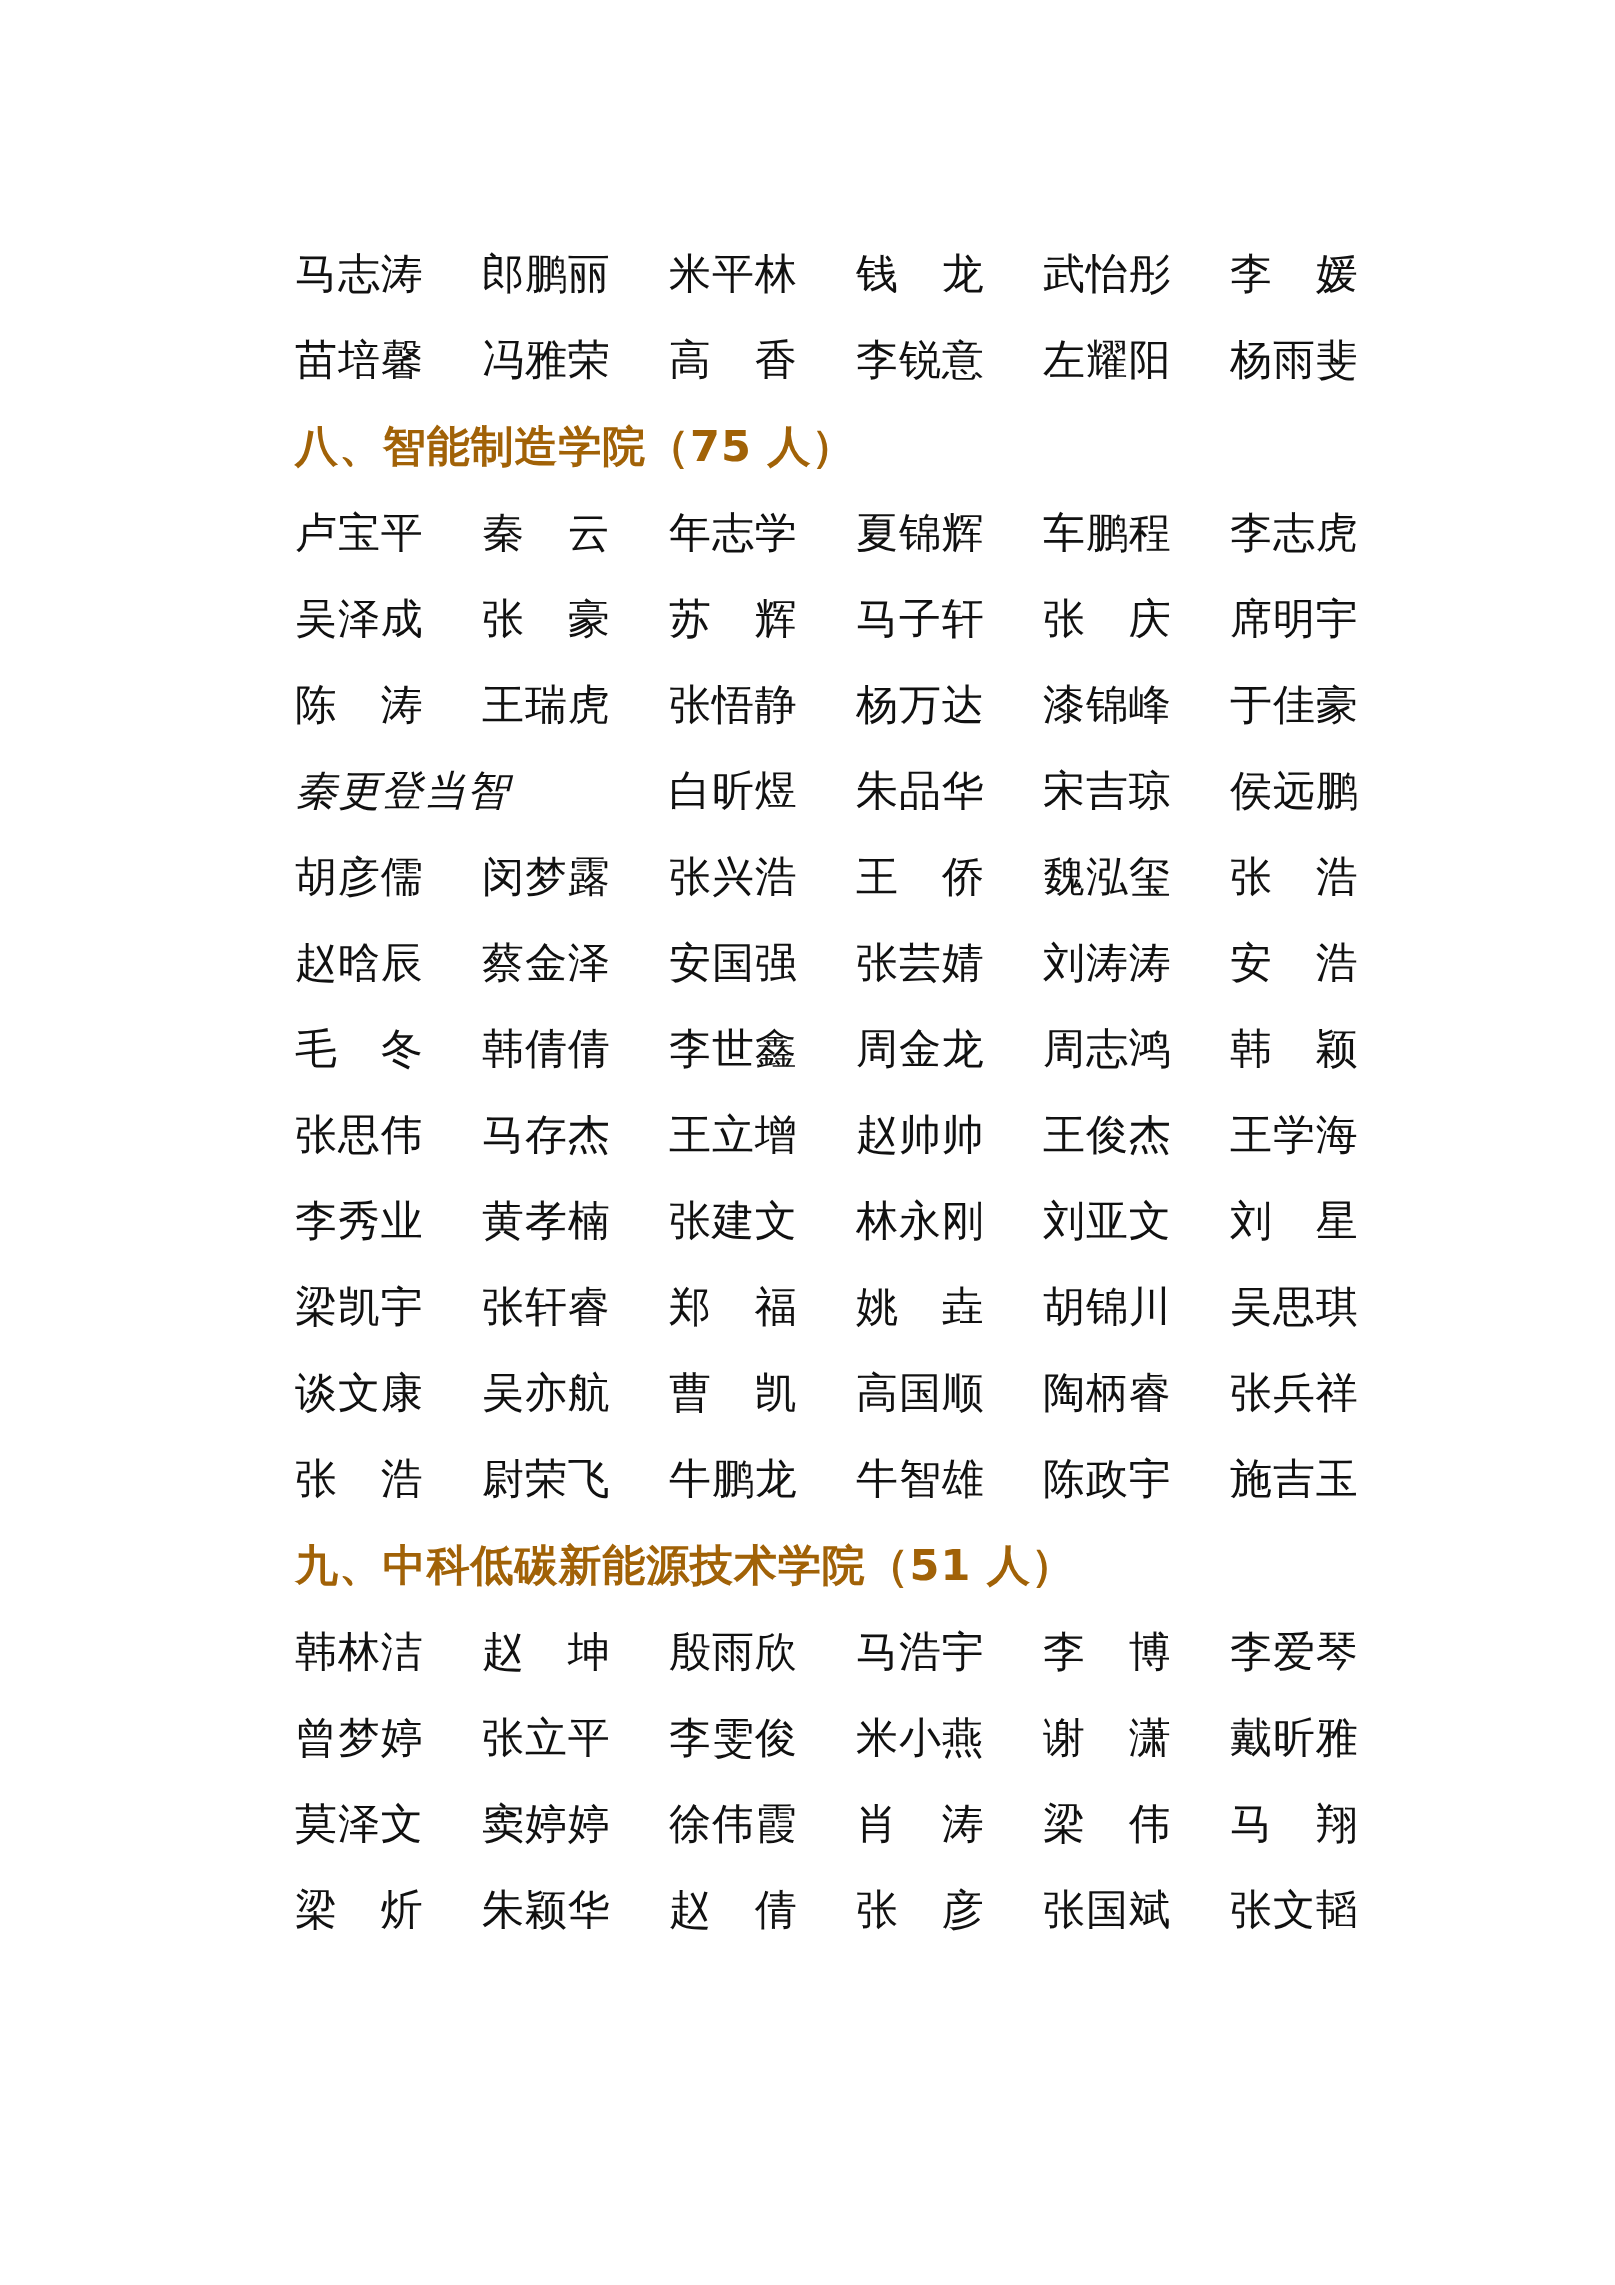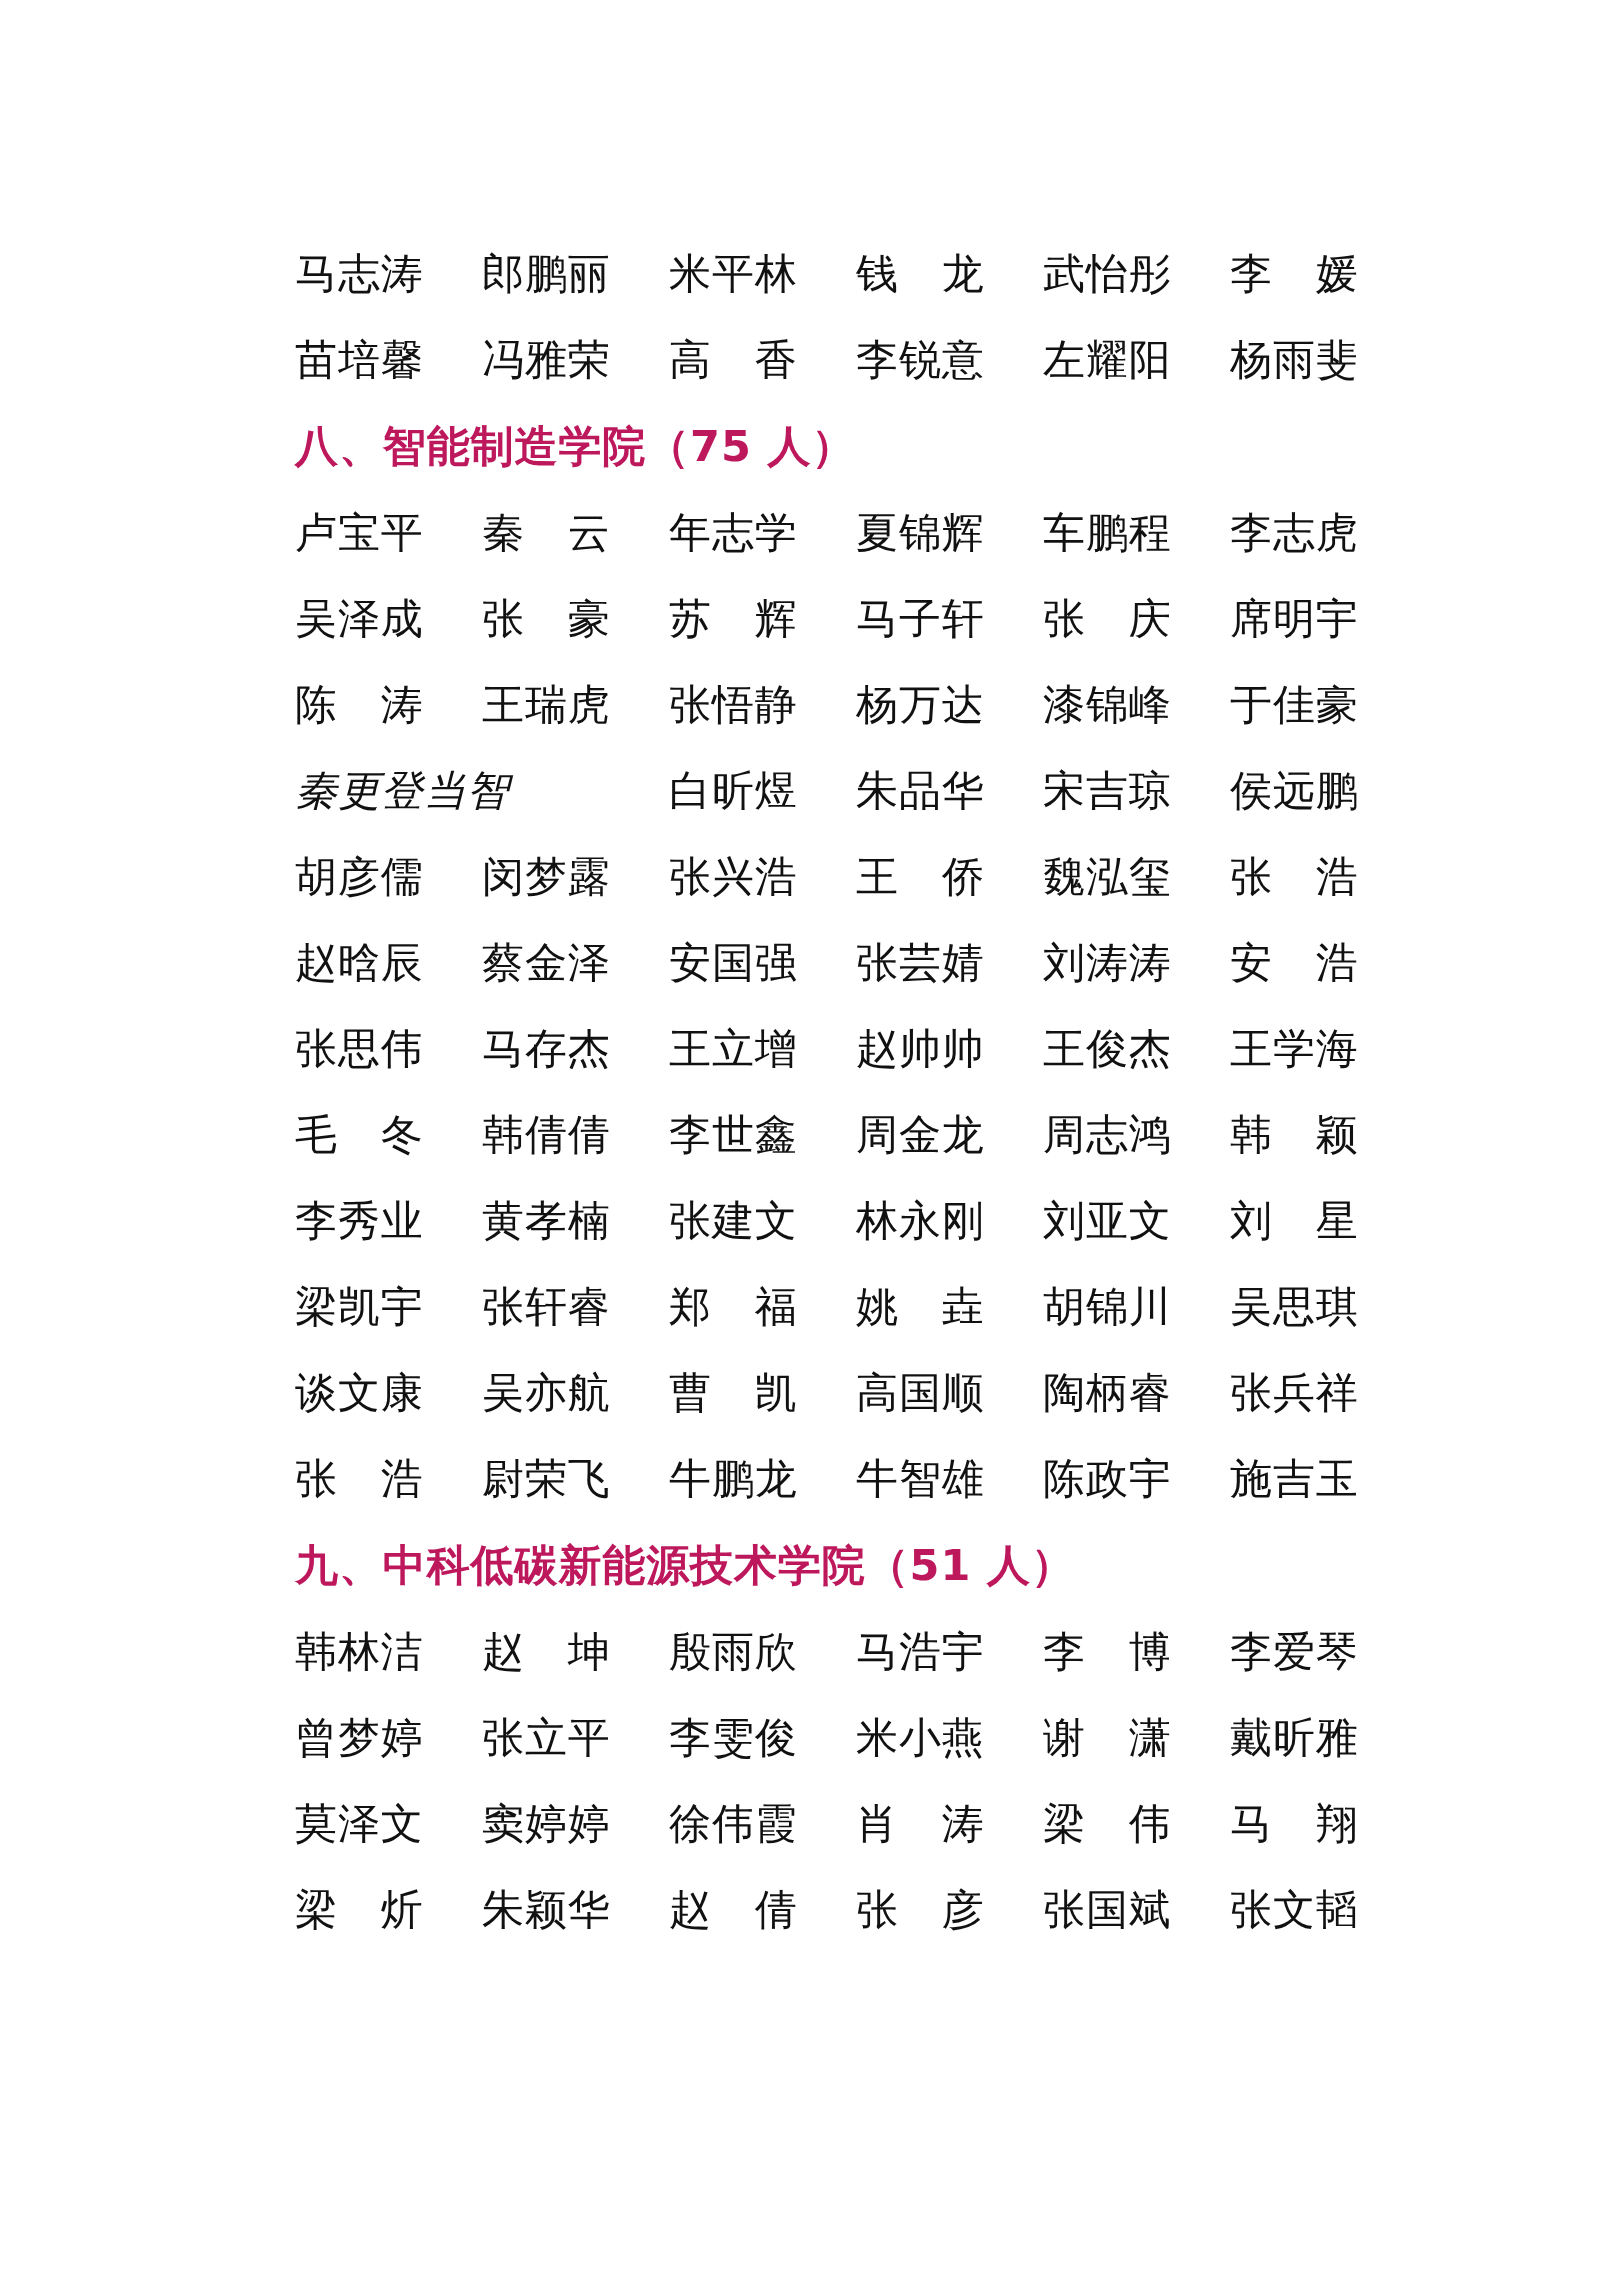--- a/index.html
+++ b/index.html
@@ -17,21 +17,21 @@
     left: 251px;
     top: 231px;
     width: 1158px;
   }
   .heading {
     height: 87px;
     line-height: 87px;
     font-family: "DejaVu Sans", "Liberation Sans", sans-serif;
     font-weight: bold;
     font-size: 43px;
-    color: #be185d;
+    color: #a16207;
     white-space: nowrap;
     letter-spacing: 0.9px;
   }
   .name-row {
     display: grid;
     grid-template-columns: repeat(6, 187px);
     height: 86px;
     align-items: center;
   }
   .name {
@@ -108,36 +108,36 @@
       </div>
       <div class="name-row">
         <span class="name">赵晗辰</span>
         <span class="name">蔡金泽</span>
         <span class="name">安国强</span>
         <span class="name">张芸婧</span>
         <span class="name">刘涛涛</span>
         <span class="name">安　浩</span>
       </div>
       <div class="name-row">
+        <span class="name">毛　冬</span>
+        <span class="name">韩倩倩</span>
+        <span class="name">李世鑫</span>
+        <span class="name">周金龙</span>
+        <span class="name">周志鸿</span>
+        <span class="name">韩　颖</span>
+      </div>
+      <div class="name-row">
         <span class="name">张思伟</span>
         <span class="name">马存杰</span>
         <span class="name">王立增</span>
         <span class="name">赵帅帅</span>
         <span class="name">王俊杰</span>
         <span class="name">王学海</span>
       </div>
       <div class="name-row">
-        <span class="name">毛　冬</span>
-        <span class="name">韩倩倩</span>
-        <span class="name">李世鑫</span>
-        <span class="name">周金龙</span>
-        <span class="name">周志鸿</span>
-        <span class="name">韩　颖</span>
-      </div>
-      <div class="name-row">
         <span class="name">李秀业</span>
         <span class="name">黄孝楠</span>
         <span class="name">张建文</span>
         <span class="name">林永刚</span>
         <span class="name">刘亚文</span>
         <span class="name">刘　星</span>
       </div>
       <div class="name-row">
         <span class="name">梁凯宇</span>
         <span class="name">张轩睿</span>

